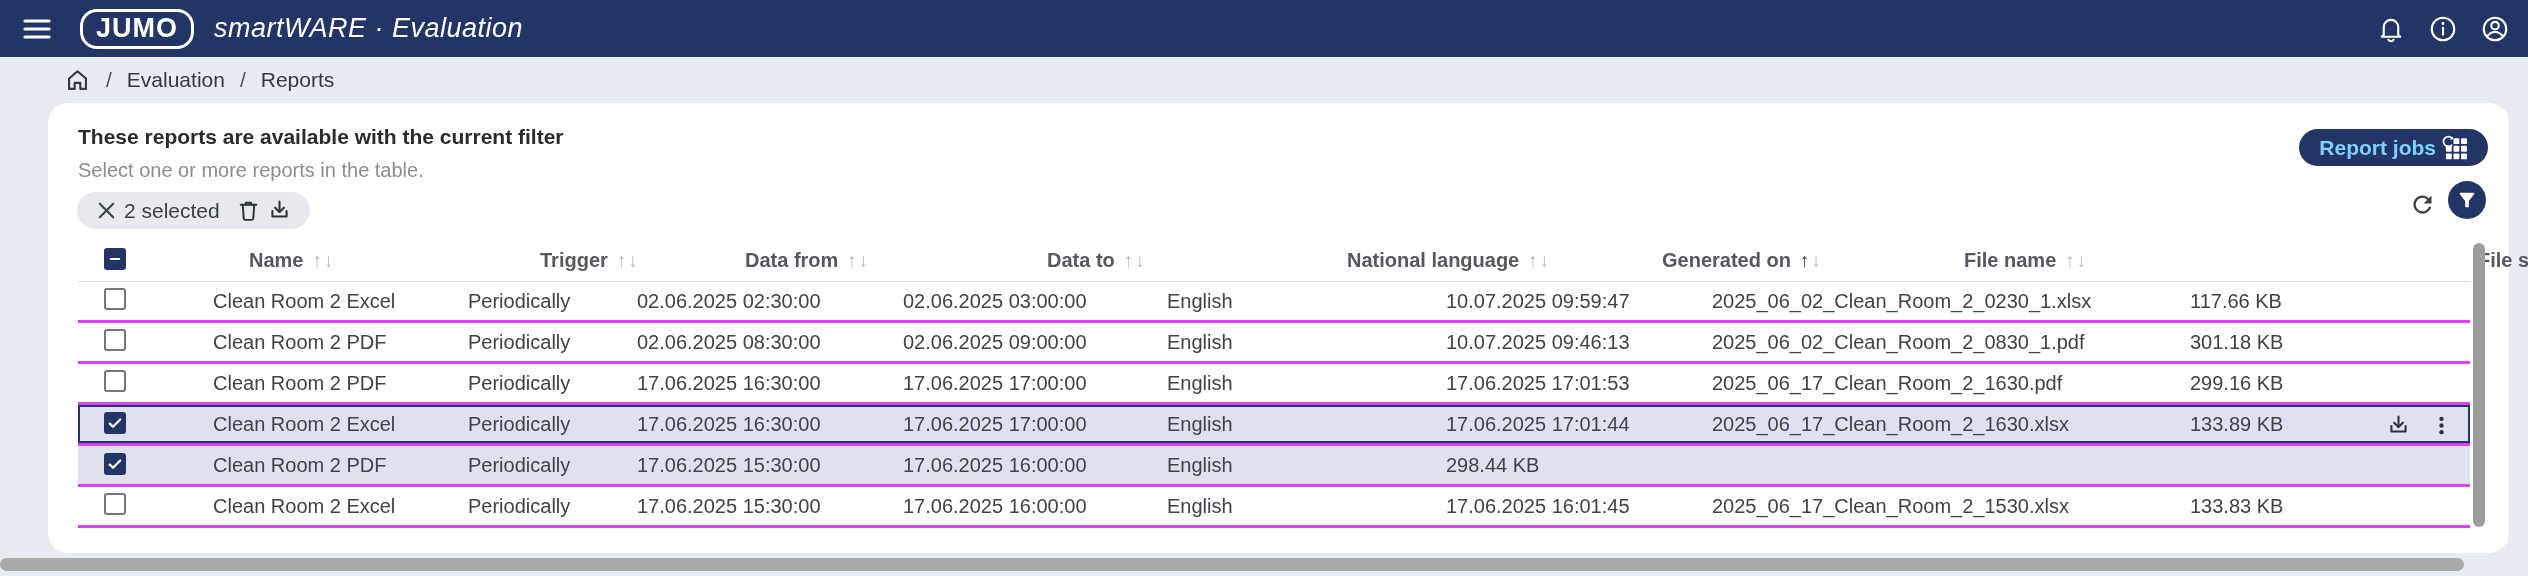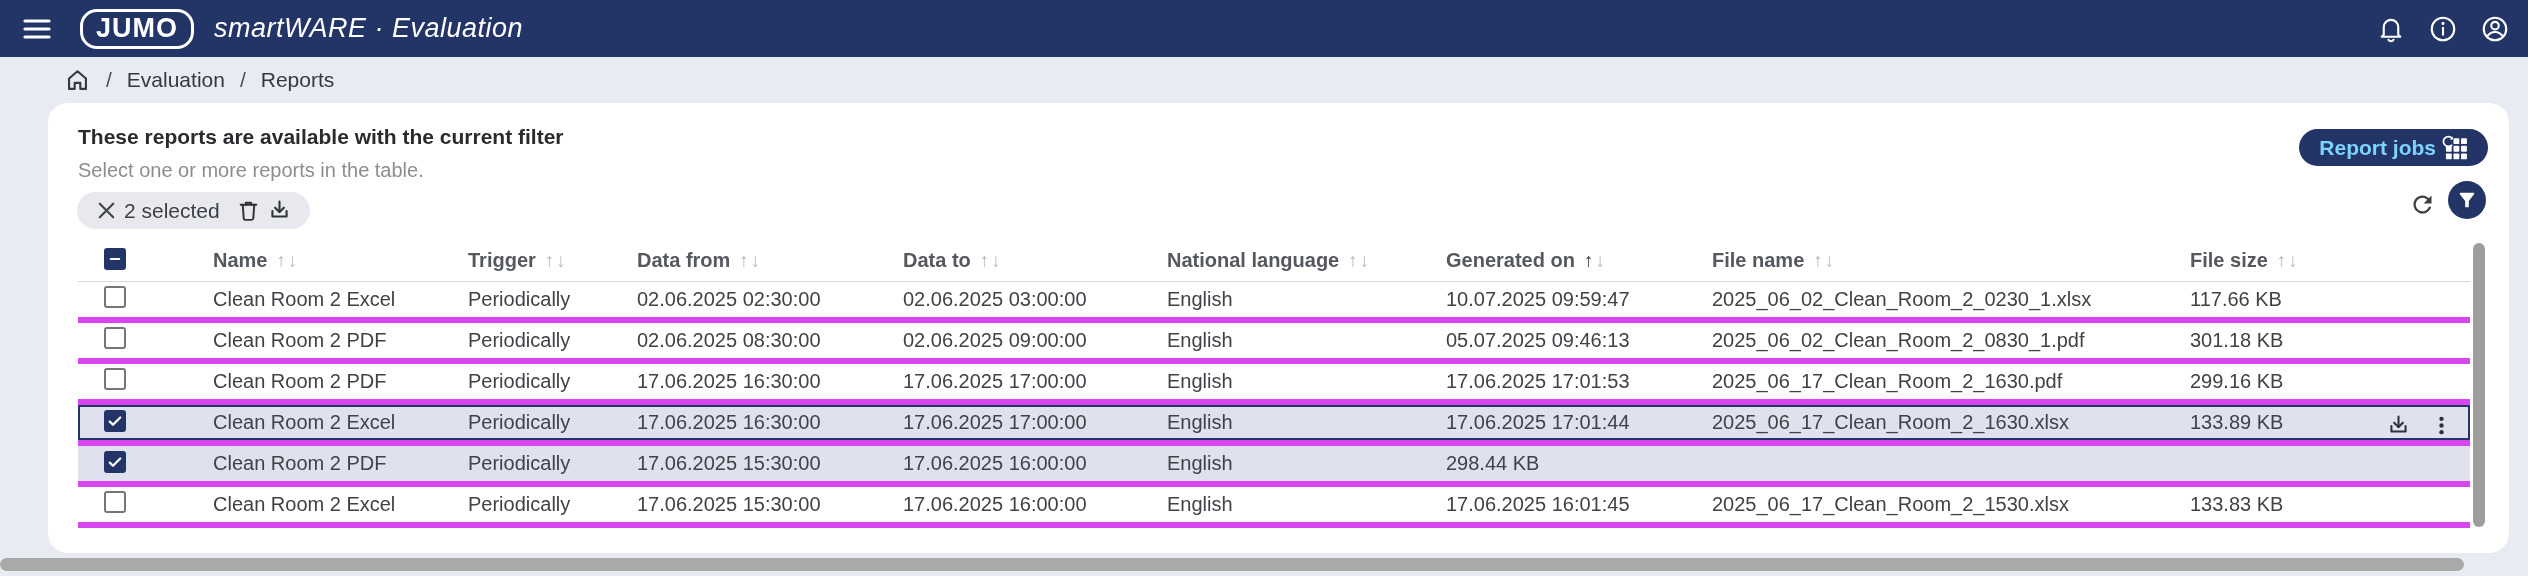--- a/index.html
+++ b/index.html
@@ -42,22 +42,22 @@
   .chip-icon { width:25px; height:25px; color:#2f3237; cursor:pointer; }
 
   .refresh-btn { position:absolute; right:73px; top:88px; width:27px; height:27px; color:#3c4043; cursor:pointer; }
   .filter-btn { position:absolute; right:23px; top:78px; width:38px; height:38px; border-radius:50%;
           background:#233567; display:flex; align-items:center; justify-content:center; cursor:pointer; }
   .filter-btn svg { width:22px; height:22px; }
 
   
   .rtable { position:absolute; left:30px; top:137px; width:2392px; }
   .trow { display:grid; align-items:center; }
-  .thead-row { height:42px; border-bottom:1px solid #d9dadd; }
-  .body-row { height:41px; border-bottom:6px solid #d946ef; position:relative; cursor:pointer; background:#fff; }
+  .thead-row { height:42px; border-bottom:1px solid #d9dadd;gap:36px; }
+  .body-row { height:41px; border-bottom:3px solid #d946ef; position:relative; cursor:pointer; background:#fff; }
   .row-selected { background:#dfe2ee; }
   .row-focused { background:#dfe2ee; box-shadow: inset 0 0 0 2px #233567; z-index:1; }
   .tcell { font-size:20px; color:#3f4246; white-space:nowrap; overflow:hidden; }
   .hcell { font-weight:bold; color:#55585f; display:flex; align-items:center; cursor:pointer; }
   .sort { margin-left:9px; font-weight:normal; font-size:19px; color:#b9babd; letter-spacing:2px; }
   .sort .up.active { color:#3a3d44; font-weight:bold; }
   .cb-cell { padding-left:26px; }
   .cb { width:22px; height:22px; border:2px solid #74767c; border-radius:3px; background:#fff;
         display:inline-flex; align-items:center; justify-content:center; cursor:pointer; }
   .cb svg { width:18px; height:18px; display:block; }
@@ -228,21 +228,21 @@
         <div class="tcell">2025_06_02_Clean_Room_2_0230_1.xlsx</div>
         <div class="tcell">117.66 KB</div>
       </div>
       <div class="trow body-row" style="grid-template-columns: 135px 255px 169px 266px 264px 279px 266px 478px 280px;">
         <div class="tcell cb-cell"><span class="cb"></span></div>
         <div class="tcell">Clean Room 2 PDF</div>
         <div class="tcell">Periodically</div>
         <div class="tcell">02.06.2025 08:30:00</div>
         <div class="tcell">02.06.2025 09:00:00</div>
         <div class="tcell">English</div>
-        <div class="tcell">05.07.2025 09:46:13</div>
+        <div class="tcell">10.07.2025 09:46:13</div>
         <div class="tcell">2025_06_02_Clean_Room_2_0830_1.pdf</div>
         <div class="tcell">301.18 KB</div>
       </div>
       <div class="trow body-row" style="grid-template-columns: 135px 255px 169px 266px 264px 279px 266px 478px 280px;">
         <div class="tcell cb-cell"><span class="cb"></span></div>
         <div class="tcell">Clean Room 2 PDF</div>
         <div class="tcell">Periodically</div>
         <div class="tcell">17.06.2025 16:30:00</div>
         <div class="tcell">17.06.2025 17:00:00</div>
         <div class="tcell">English</div>

